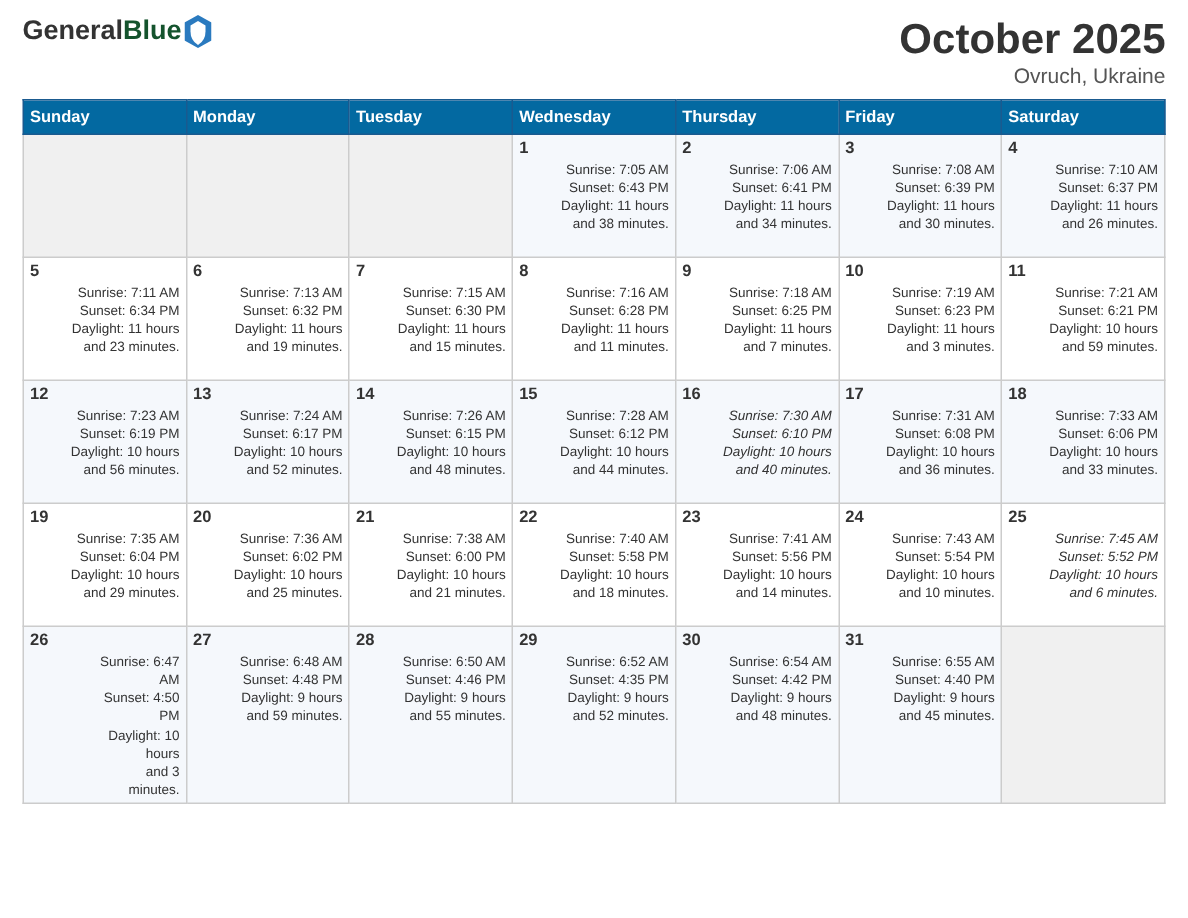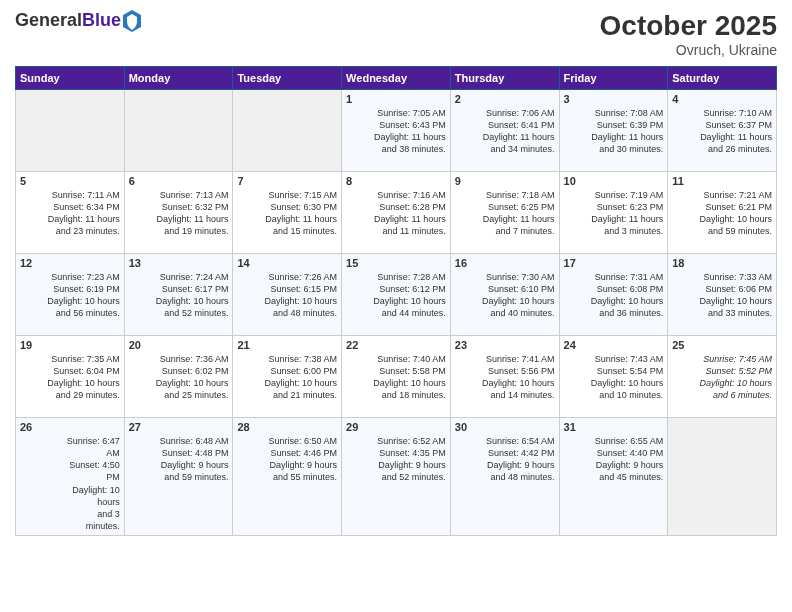--- a/index.html
+++ b/index.html
@@ -23,21 +23,21 @@
     .logo {
       display: flex;
       align-items: center;
     }
     .logo-text {
       font-size: 18px;
       font-weight: bold;
       line-height: 1.1;
     }
     .logo-general { color: #333; }
-    .logo-blue { color: #4c1d95; }
+    .logo-blue { color: #14532d; }
     .logo-icon {
       width: 18px;
       height: 22px;
       margin-left: 2px;
     }
     .title-block {
       text-align: right;
     }
     .month-title {
       font-size: 28px;
@@ -47,21 +47,21 @@
     .location {
       font-size: 14px;
       color: #555;
     }
     table {
       width: 100%;
       border-collapse: collapse;
       table-layout: fixed;
     }
     thead tr th {
-      background-color: #4c1d95;
+      background-color: #0369a1;
       color: #fff;
       font-size: 11px;
       font-weight: bold;
       padding: 5px 4px;
       text-align: left;
       border: 1px solid #1a5a8f;
     }
     tbody tr {
       height: auto;
     }
@@ -241,21 +241,21 @@
           </td>
           <td>
             <span class="day-num">15</span>
             <div class="day-info" style="white-space: pre-line;">Sunrise: 7:28 AM
 Sunset: 6:12 PM
 Daylight: 10 hours
 and 44 minutes.</div>
           </td>
           <td>
             <span class="day-num">16</span>
-            <div class="day-info" style="white-space: pre-line;">Sunrise: 7:30 AM
+            <div class="day-info" style="white-space: pre-line; font-style: italic;">Sunrise: 7:30 AM
 Sunset: 6:10 PM
 Daylight: 10 hours
 and 40 minutes.</div>
           </td>
           <td>
             <span class="day-num">17</span>
             <div class="day-info" style="white-space: pre-line;">Sunrise: 7:31 AM
 Sunset: 6:08 PM
 Daylight: 10 hours
 and 36 minutes.</div>

